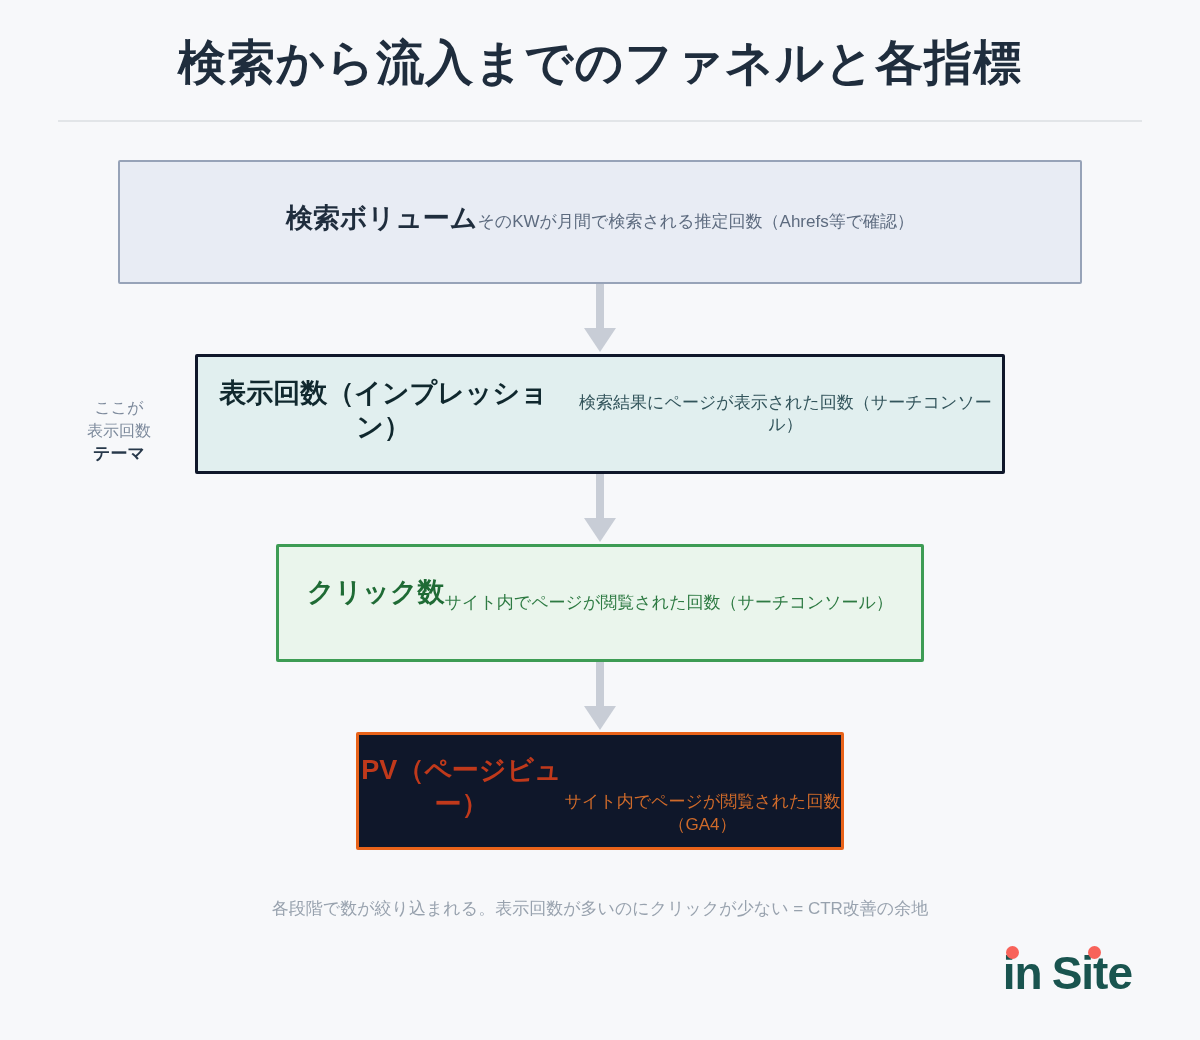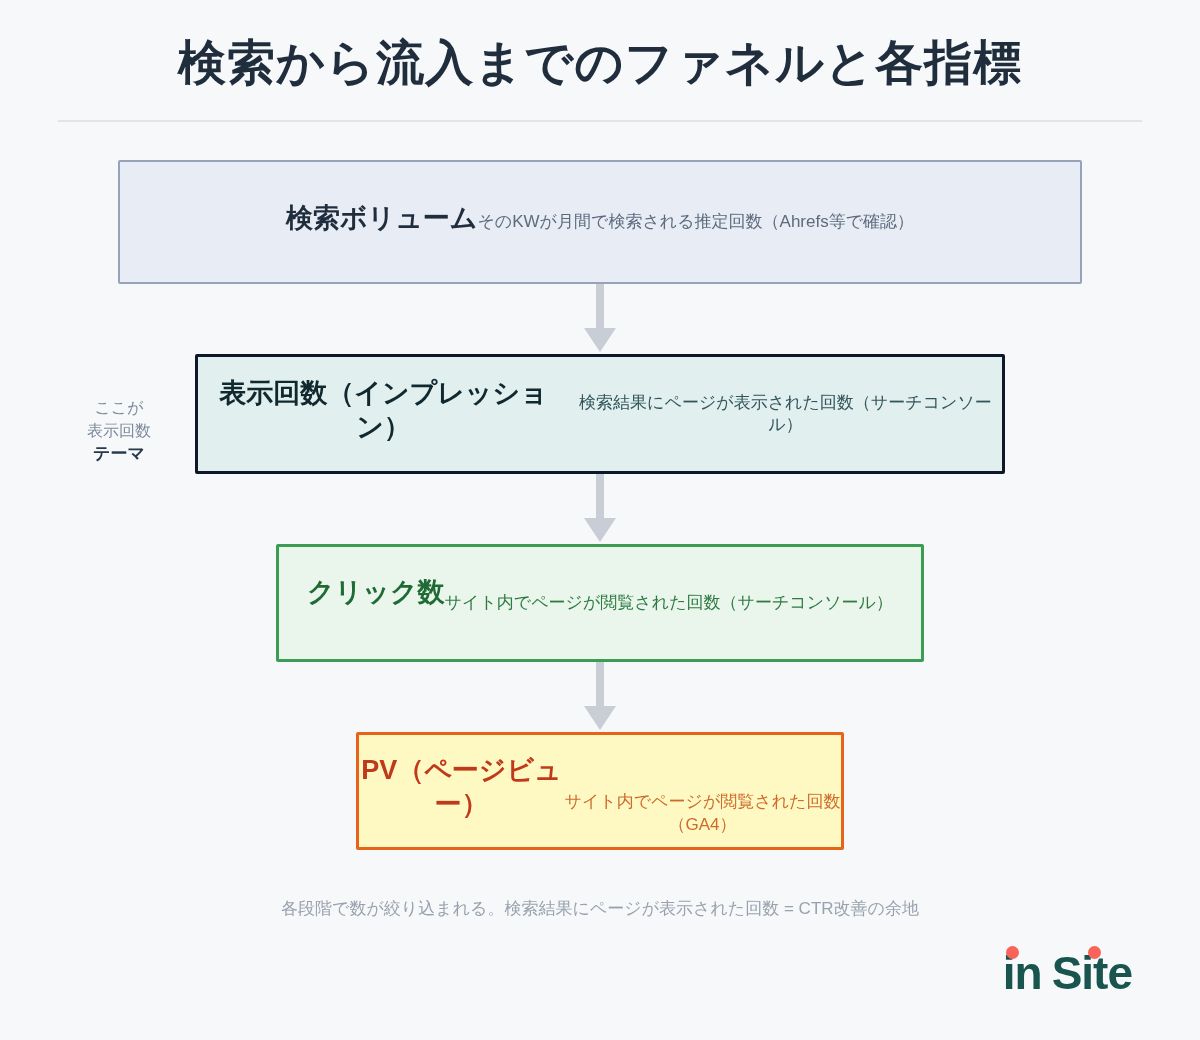--- a/index.html
+++ b/index.html
@@ -91,21 +91,21 @@
     background: #eaf5ec;
     border: 3px solid #3d9c54;
   }
   .stage-3 .stage-title { font-size: 27px; color: #1f6b35; margin-bottom: 21px; }
   .stage-3 .stage-desc  { font-size: 17px; color: #2d7a42; }
 
   
   .stage-4 {
     width: 488px;
     height: 118px;
-    background: #fef9c3;
+    background: #0f172a;
     border: 3px solid #e8631a;
   }
   .stage-4 .stage-title { font-size: 27px; color: #c0391b; margin-bottom: 6px; }
   .stage-4 .stage-desc  { font-size: 17px; color: #cf6a2a; margin-top: 45px; }
 
   
   .connector {
     display: flex;
     justify-content: center;
     height: 70px;
@@ -228,21 +228,21 @@
 
   <div class="stage-row">
     <div class="stage-box stage-4">
       <div class="stage-title">PV（ページビュー）</div>
       <div class="stage-desc">サイト内でページが閲覧された回数（GA4）</div>
     </div>
   </div>
 
 </div>
 
-<div class="footer-note">各段階で数が絞り込まれる。検索結果にページが表示された回数 = CTR改善の余地</div>
+<div class="footer-note">各段階で数が絞り込まれる。表示回数が多いのにクリックが少ない = CTR改善の余地</div>
 
 <div class="logo">
   <span class="logo-word">
     <span class="logo-dot dot-i"></span>
     <span>in</span>
   </span>
   <span class="logo-word">
     <span class="logo-dot dot-s"></span>
     <span>Site</span>
   </span>

